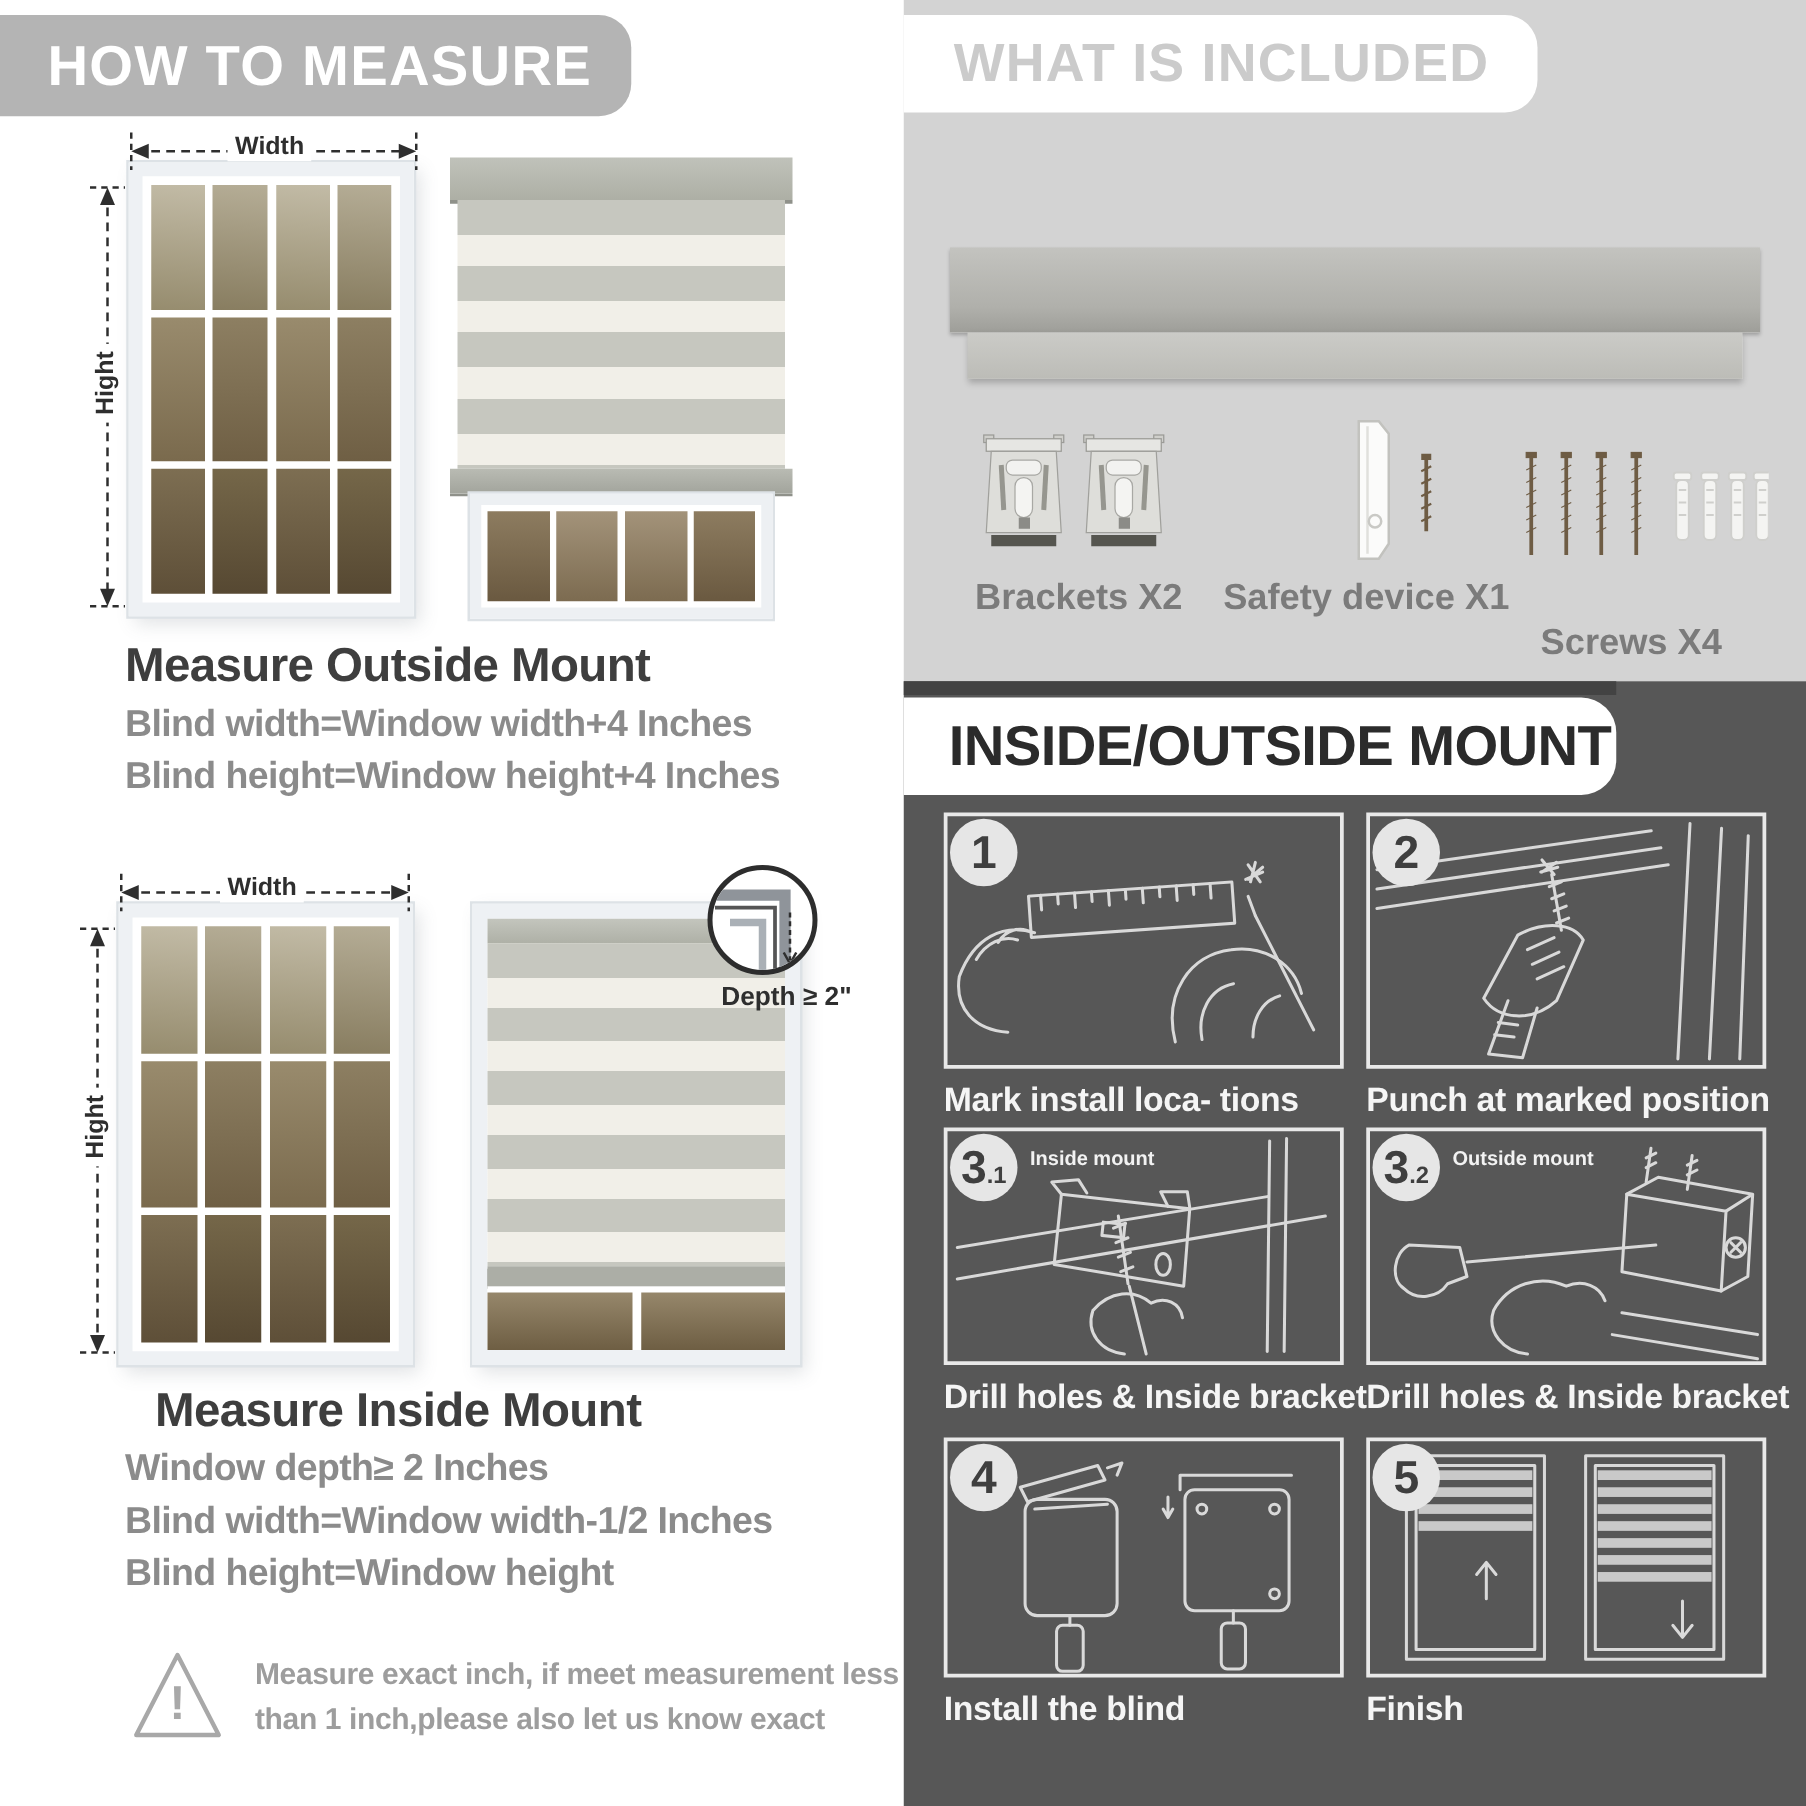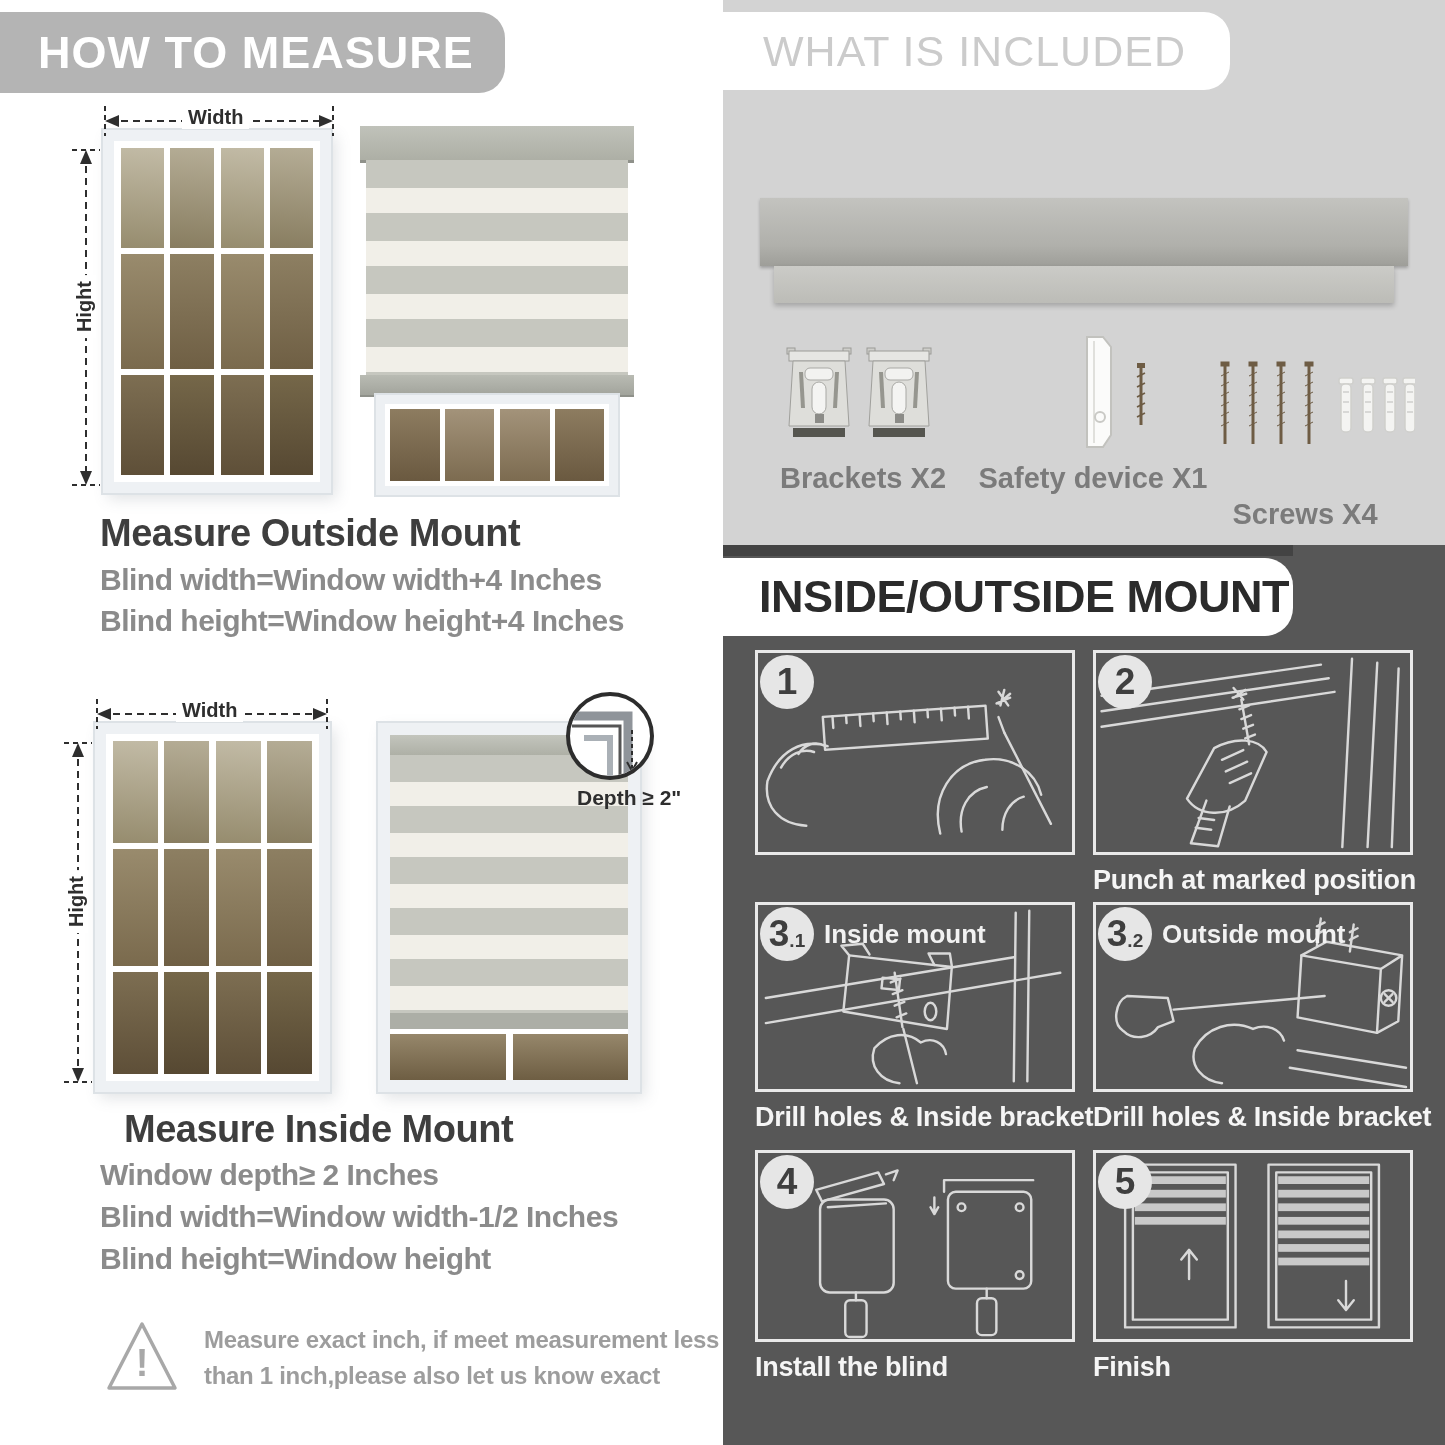--- a/index.html
+++ b/index.html
@@ -50,39 +50,39 @@
 
   .magnifier{border-radius:50%;background:#fff;border:4px solid #2d2d2d;box-sizing:border-box;overflow:hidden;}
   .depth-label{color:#2e2e2e;font-size:21px;font-weight:700;}
 
   
   .warn-text{color:#9d9d9d;font-size:24px;font-weight:600;line-height:36px;letter-spacing:-0.3px;margin-left:20px;}
 
   
   .gray-panel{left:723px;top:0;width:722px;height:545px;background:#d3d3d3;}
   .inc-hdr{left:0;top:12px;width:507px;height:78px;background:#fff;border-radius:0 26px 26px 0;display:flex;align-items:center;}
-  .inc-hdr span{color:#cbcbcb;font-size:43px;font-weight:400;letter-spacing:1px;padding-left:40px;}
+  .inc-hdr span{color:#cbcbcb;font-size:43px;font-weight:700;letter-spacing:1px;padding-left:40px;}
   .inc-blind-label{left:0;top:138px;width:722px;text-align:center;color:#6f6f6f;font-size:31px;font-weight:700;}
   .cassette-big{left:37px;top:198px;width:648px;height:68px;
                 background:linear-gradient(180deg,#c3c3bf,#b0b0ab 70%,#9e9e99);box-shadow:0 2px 3px rgba(0,0,0,.25);}
   .cassette-big2{left:51px;top:266px;width:620px;height:37px;
                  background:linear-gradient(180deg,#cbcbc7,#bcbcb7);box-shadow:0 3px 5px rgba(0,0,0,.22);}
   .part-label{color:#7b7b7b;font-size:29px;font-weight:700;text-align:center;}
 
   
   .dark-panel{left:723px;top:545px;width:722px;height:900px;background:#575757;}
   .dark-top-strip{left:0;top:0;width:570px;height:11px;background:#434343;}
   .mnt-hdr{left:0;top:13px;width:570px;height:78px;background:#fff;border-radius:0 28px 28px 0;display:flex;align-items:center;}
   .mnt-hdr span{color:#2b2b2b;font-size:45px;font-weight:700;letter-spacing:-0.5px;padding-left:36px;}
   .step-panel{border:3px solid #e9e9e9;box-sizing:border-box;}
   .badge{position:absolute;left:2px;top:2px;width:54px;height:54px;border-radius:50%;background:#e6e6e6;
          color:#3f3f3f;display:flex;align-items:center;justify-content:center;font-weight:700;}
   .badge .num{font-size:37px;}
   .badge .sub{font-size:19px;margin-top:14px;}
-  .step-title{position:absolute;left:66px;top:14px;color:#f2f2f2;font-size:26px;font-weight:700;}
+  .step-title{position:absolute;left:66px;top:14px;color:#f2f2f2;font-size:16px;font-weight:700;}
   .caption{color:#f5f5f5;font-size:27px;font-weight:700;letter-spacing:-0.3px;}
   .art{position:absolute;left:0;top:0;width:100%;height:100%;}
   .art path,.art line,.art rect,.art circle,.art ellipse,.art polyline
      {fill:none;stroke:#d9d9d9;stroke-width:2.5;stroke-linecap:round;stroke-linejoin:round;}
   .art .fillstripe{fill:#c9c9c9;stroke:none;}
 </style>
 </head>
 <body>
 
 <div id="root">
@@ -377,20 +377,21 @@
         </g>
         <path d="M246 40 l10 14 M258 42 l-12 10 M244 52 l14 -6 M252 38 l-4 16"></path>
         <line x1="300" y1="176" x2="252" y2="82"></line>
         <line x1="252" y1="82" x2="246" y2="66"></line>
         <path d="M186 186 C176 146 198 114 232 110 C260 106 284 122 290 146 M208 184 C204 162 214 142 234 138 M250 182 C250 166 258 152 272 148"></path>
       </svg>
       <div class="badge">
           <span class="num">1</span>
         </div>
     </div>
+    <div class="abs caption" style="left:32px;top:320px;">Mark install loca- tions</div>
 
     <div class="abs step-panel" style="left:370px;top:105px;width:320px;height:205px;">
       <svg class="art" viewBox="0 0 320 205">
         <path d="M4 44 L230 12 M4 60 L238 26 M4 76 L244 40"></path>
         <path d="M262 6 L252 200 M288 10 L278 200 M310 16 L303 200"></path>
         <path d="M140 36 l10 12 M152 38 l-12 8 M139 46 l14 -4"></path>
         <path d="M148 48 L156 94"></path>
         <line x1="146" y1="58" x2="156" y2="54"></line>
           <line x1="148" y1="68" x2="158" y2="64"></line>
           <line x1="150" y1="78" x2="160" y2="74"></line>

